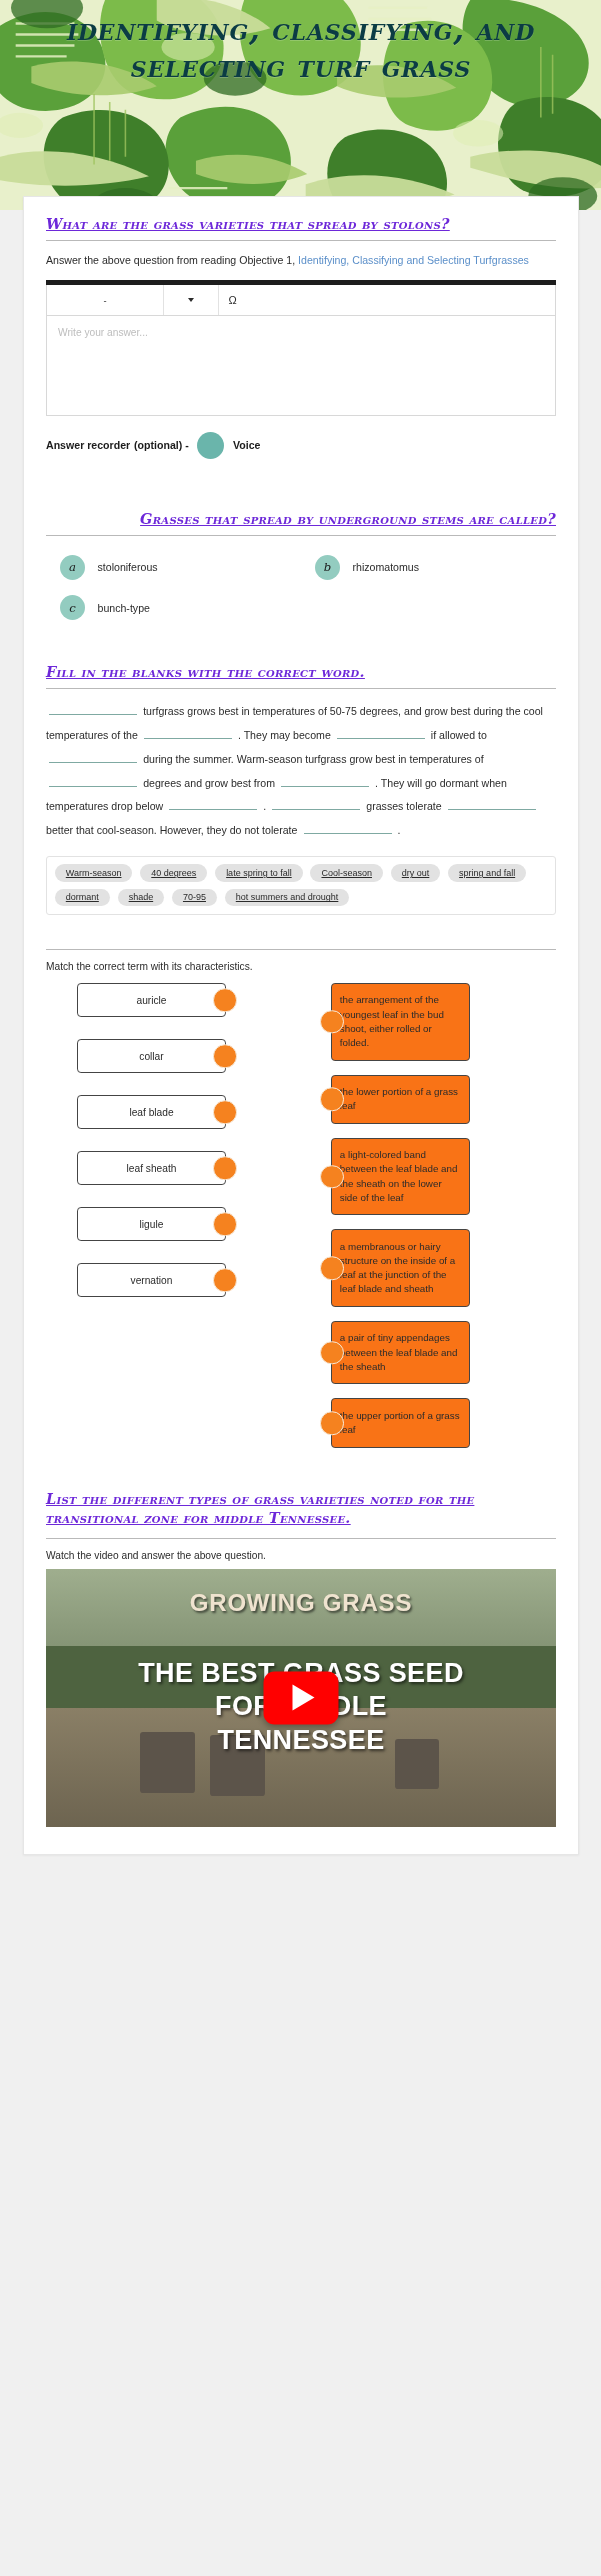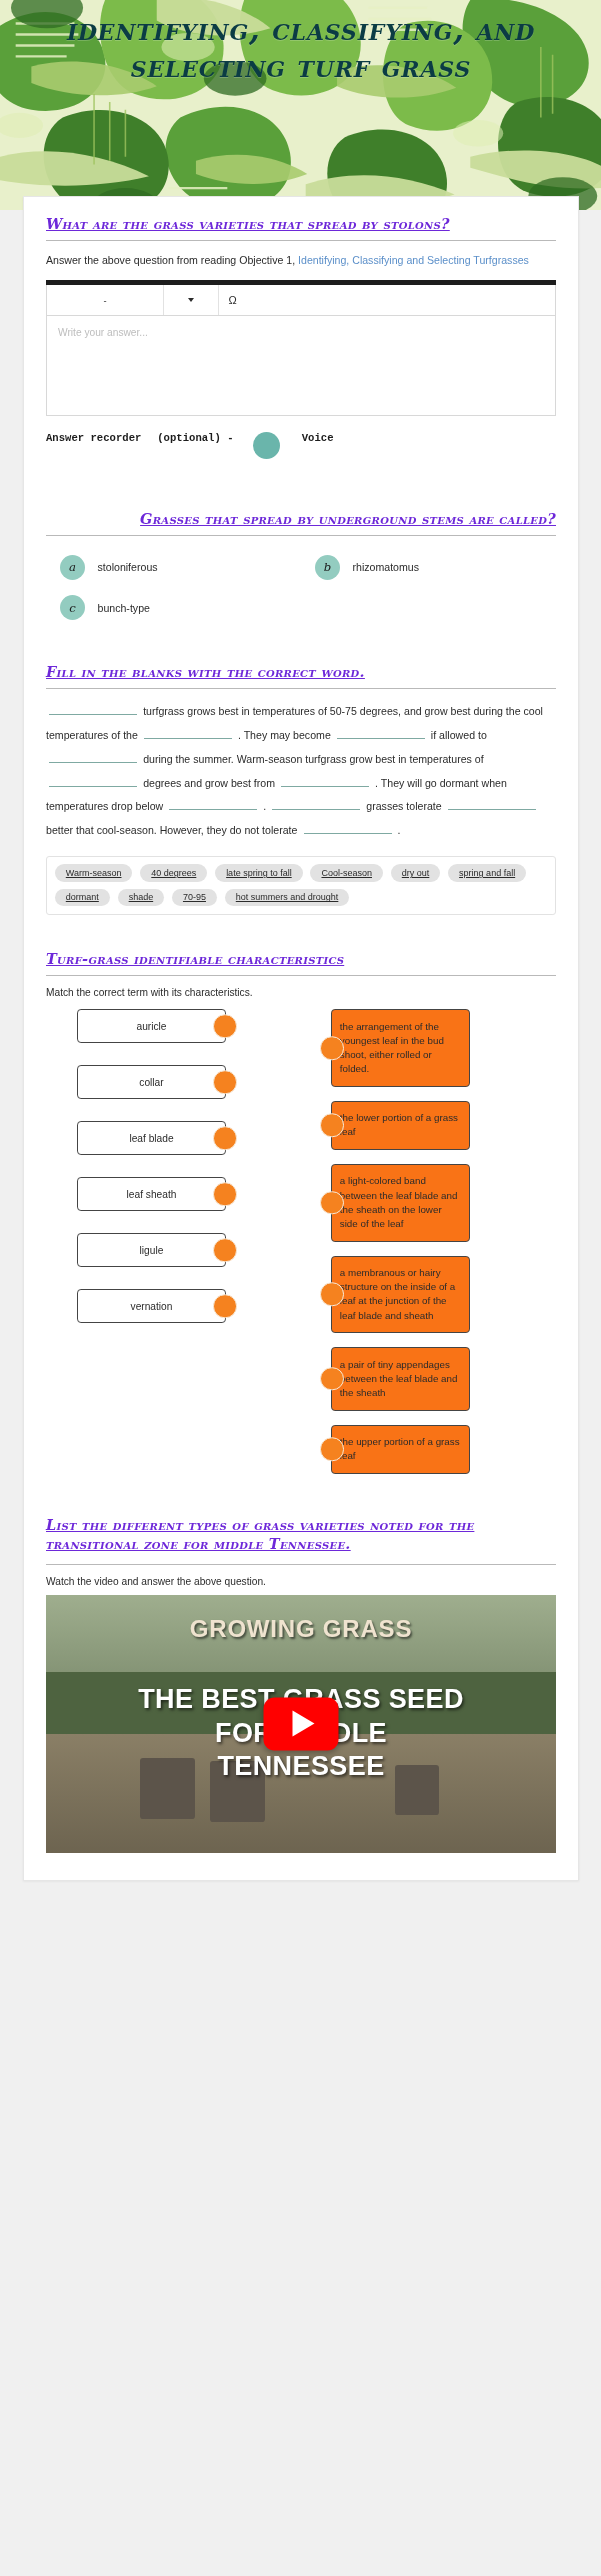--- a/index.html
+++ b/index.html
@@ -96,21 +96,21 @@
 
   .editor-area {
     border:0.8px solid #d8d8d8; border-top:0;
     min-height: 100px;
     padding: 11px 11px;
     font-size: 10.2px;
     color:#bdbdbd;
     background:#fff;
   }
 
-  .recorder-row { display:flex; align-items:flex-start; gap:12px; margin-top:15.7px;font-family:Liberation Mono, monospace; }
+  .recorder-row { display:flex; align-items:center; gap:0; margin-top:15.7px; }
   .rec-label { font-size:10.6px; font-weight:700; color:#1c1c1c; }
   .rec-dot {
     width:27px;height:27px;border-radius:50%;
     background:#6ab5ab; margin: 0 9.4px 0 7.8px;
     flex: 0 0 27px;
   }
   .rec-voice { font-size:10.6px; font-weight:700; color:#1c1c1c; }
 
   
   .mc-grid { display:flex; flex-wrap:wrap; }
@@ -375,21 +375,20 @@
           <span class="chip">dry out</span>
           <span class="chip">spring and fall</span>
           <span class="chip">dormant</span>
           <span class="chip">shade</span>
           <span class="chip">70-95</span>
           <span class="chip">hot summers and drought</span>
         </div>
     </div>
 
     <div class="q-block" style="margin-top:34px;">
-      <div class="q-title">Turf-grass identifiable characteristics</div>
       <hr class="q-rule">
       <p class="match-note">Match the correct term with its characteristics.</p>
       <div class="match-grid">
         <div class="match-col left" id="terms-col">
             <div class="match-row" style="margin-top: 0px;">
               <div class="term-box">
                 <span>auricle</span>
                 <span class="node right-node"></span>
               </div>
             </div>

